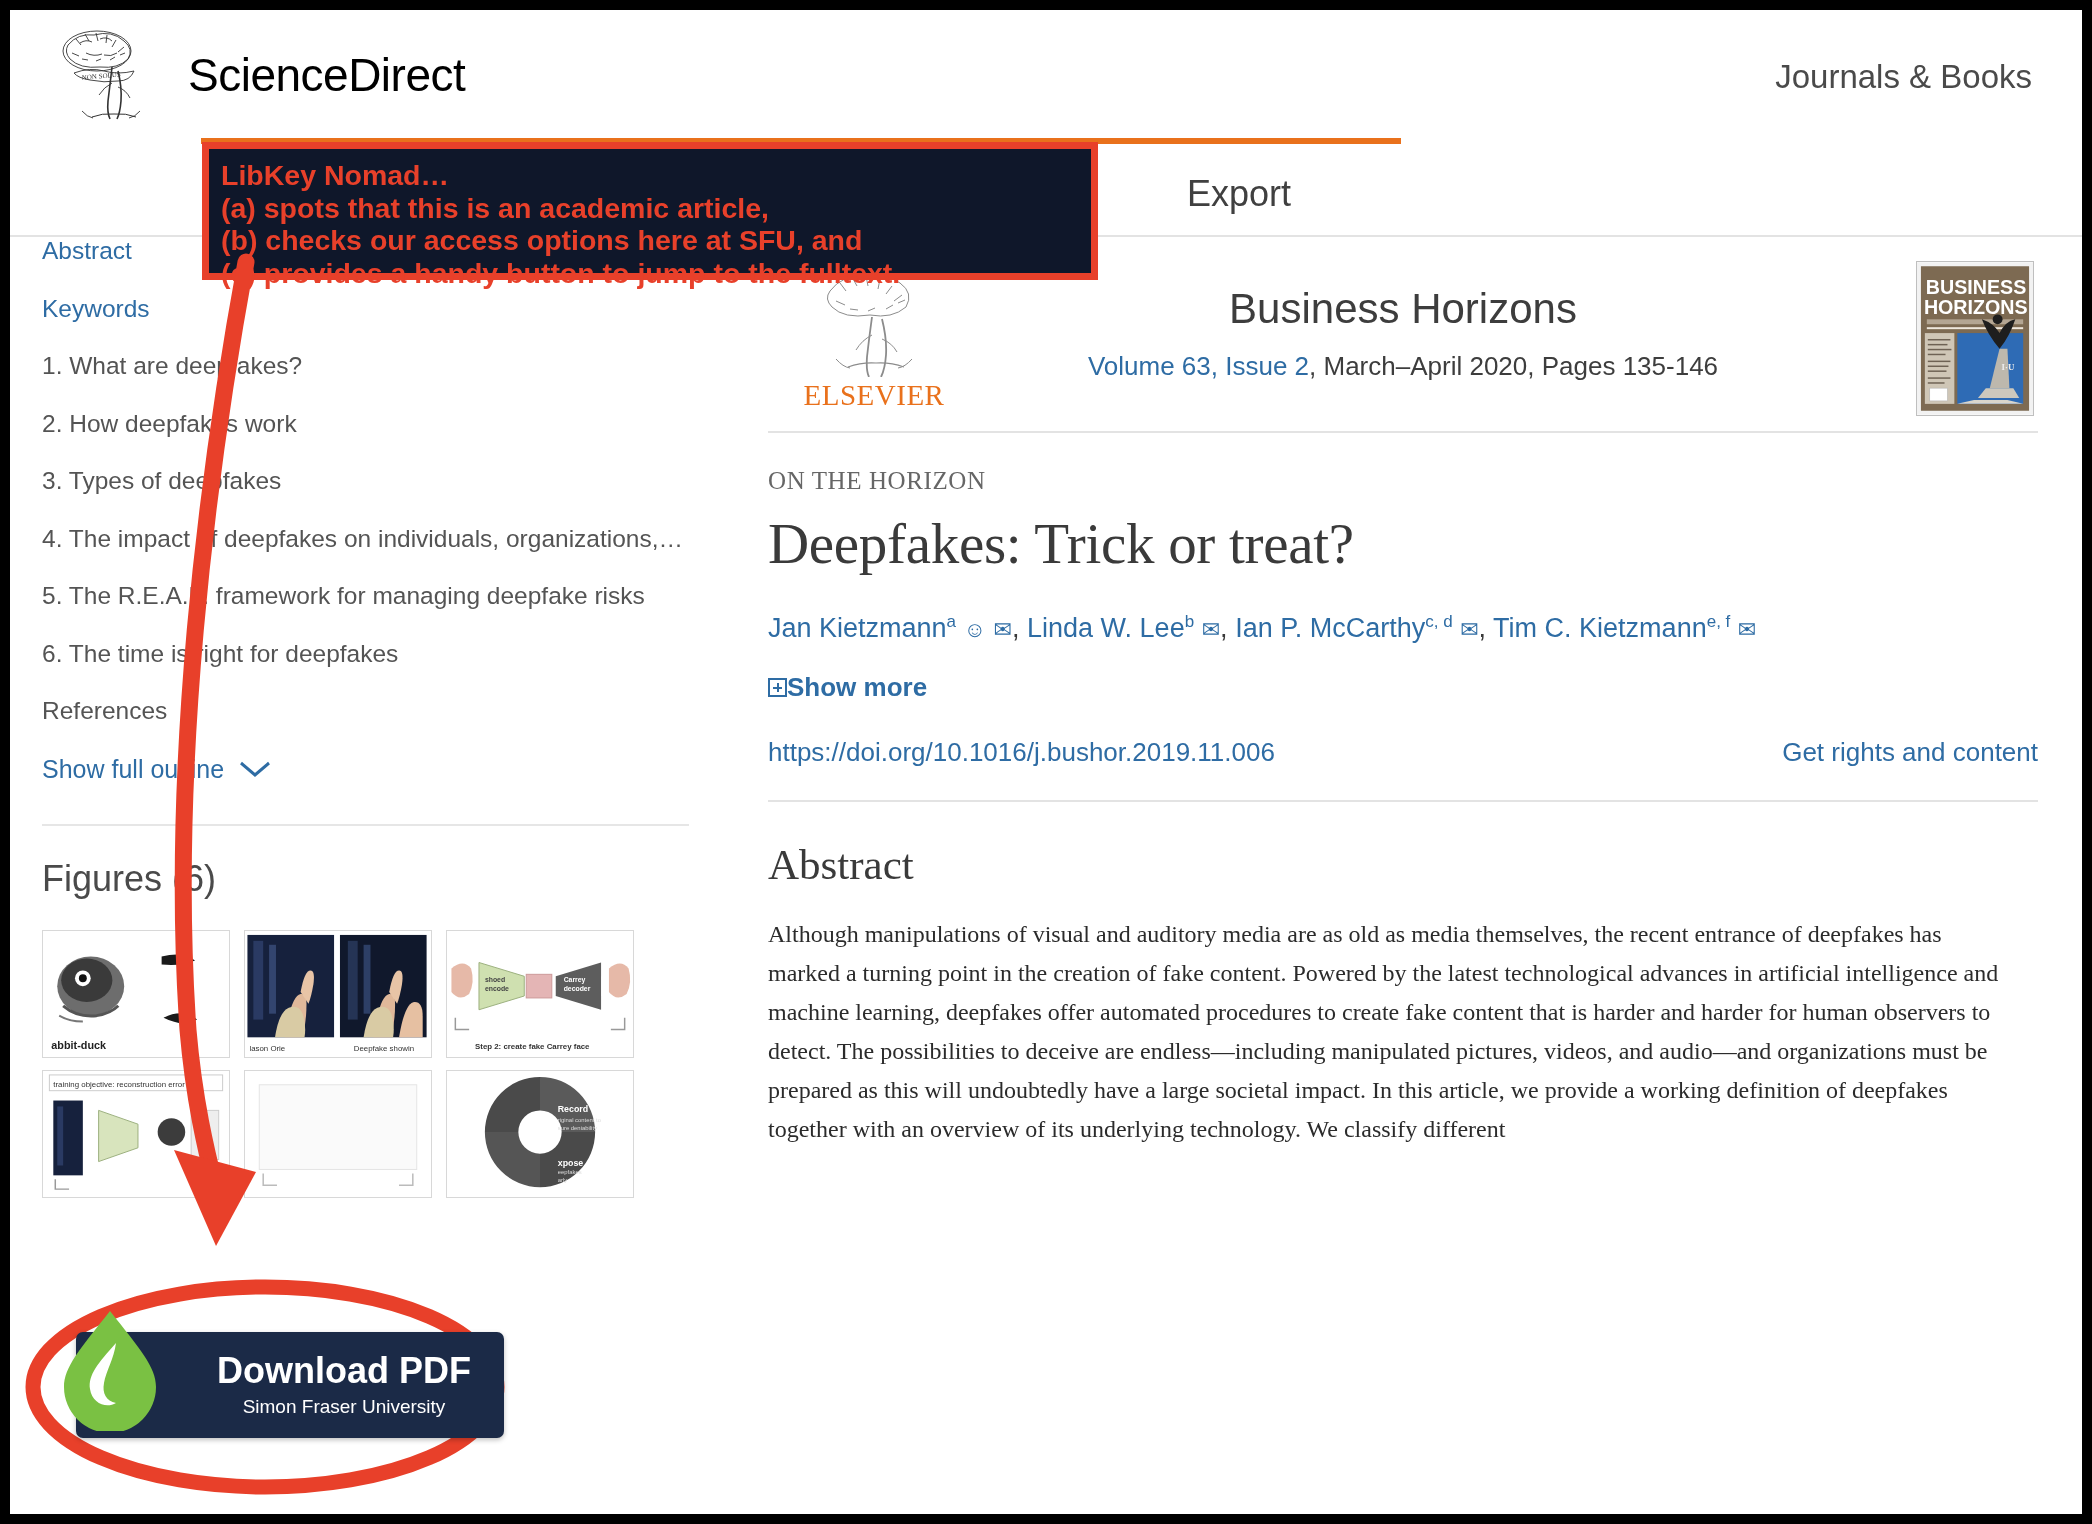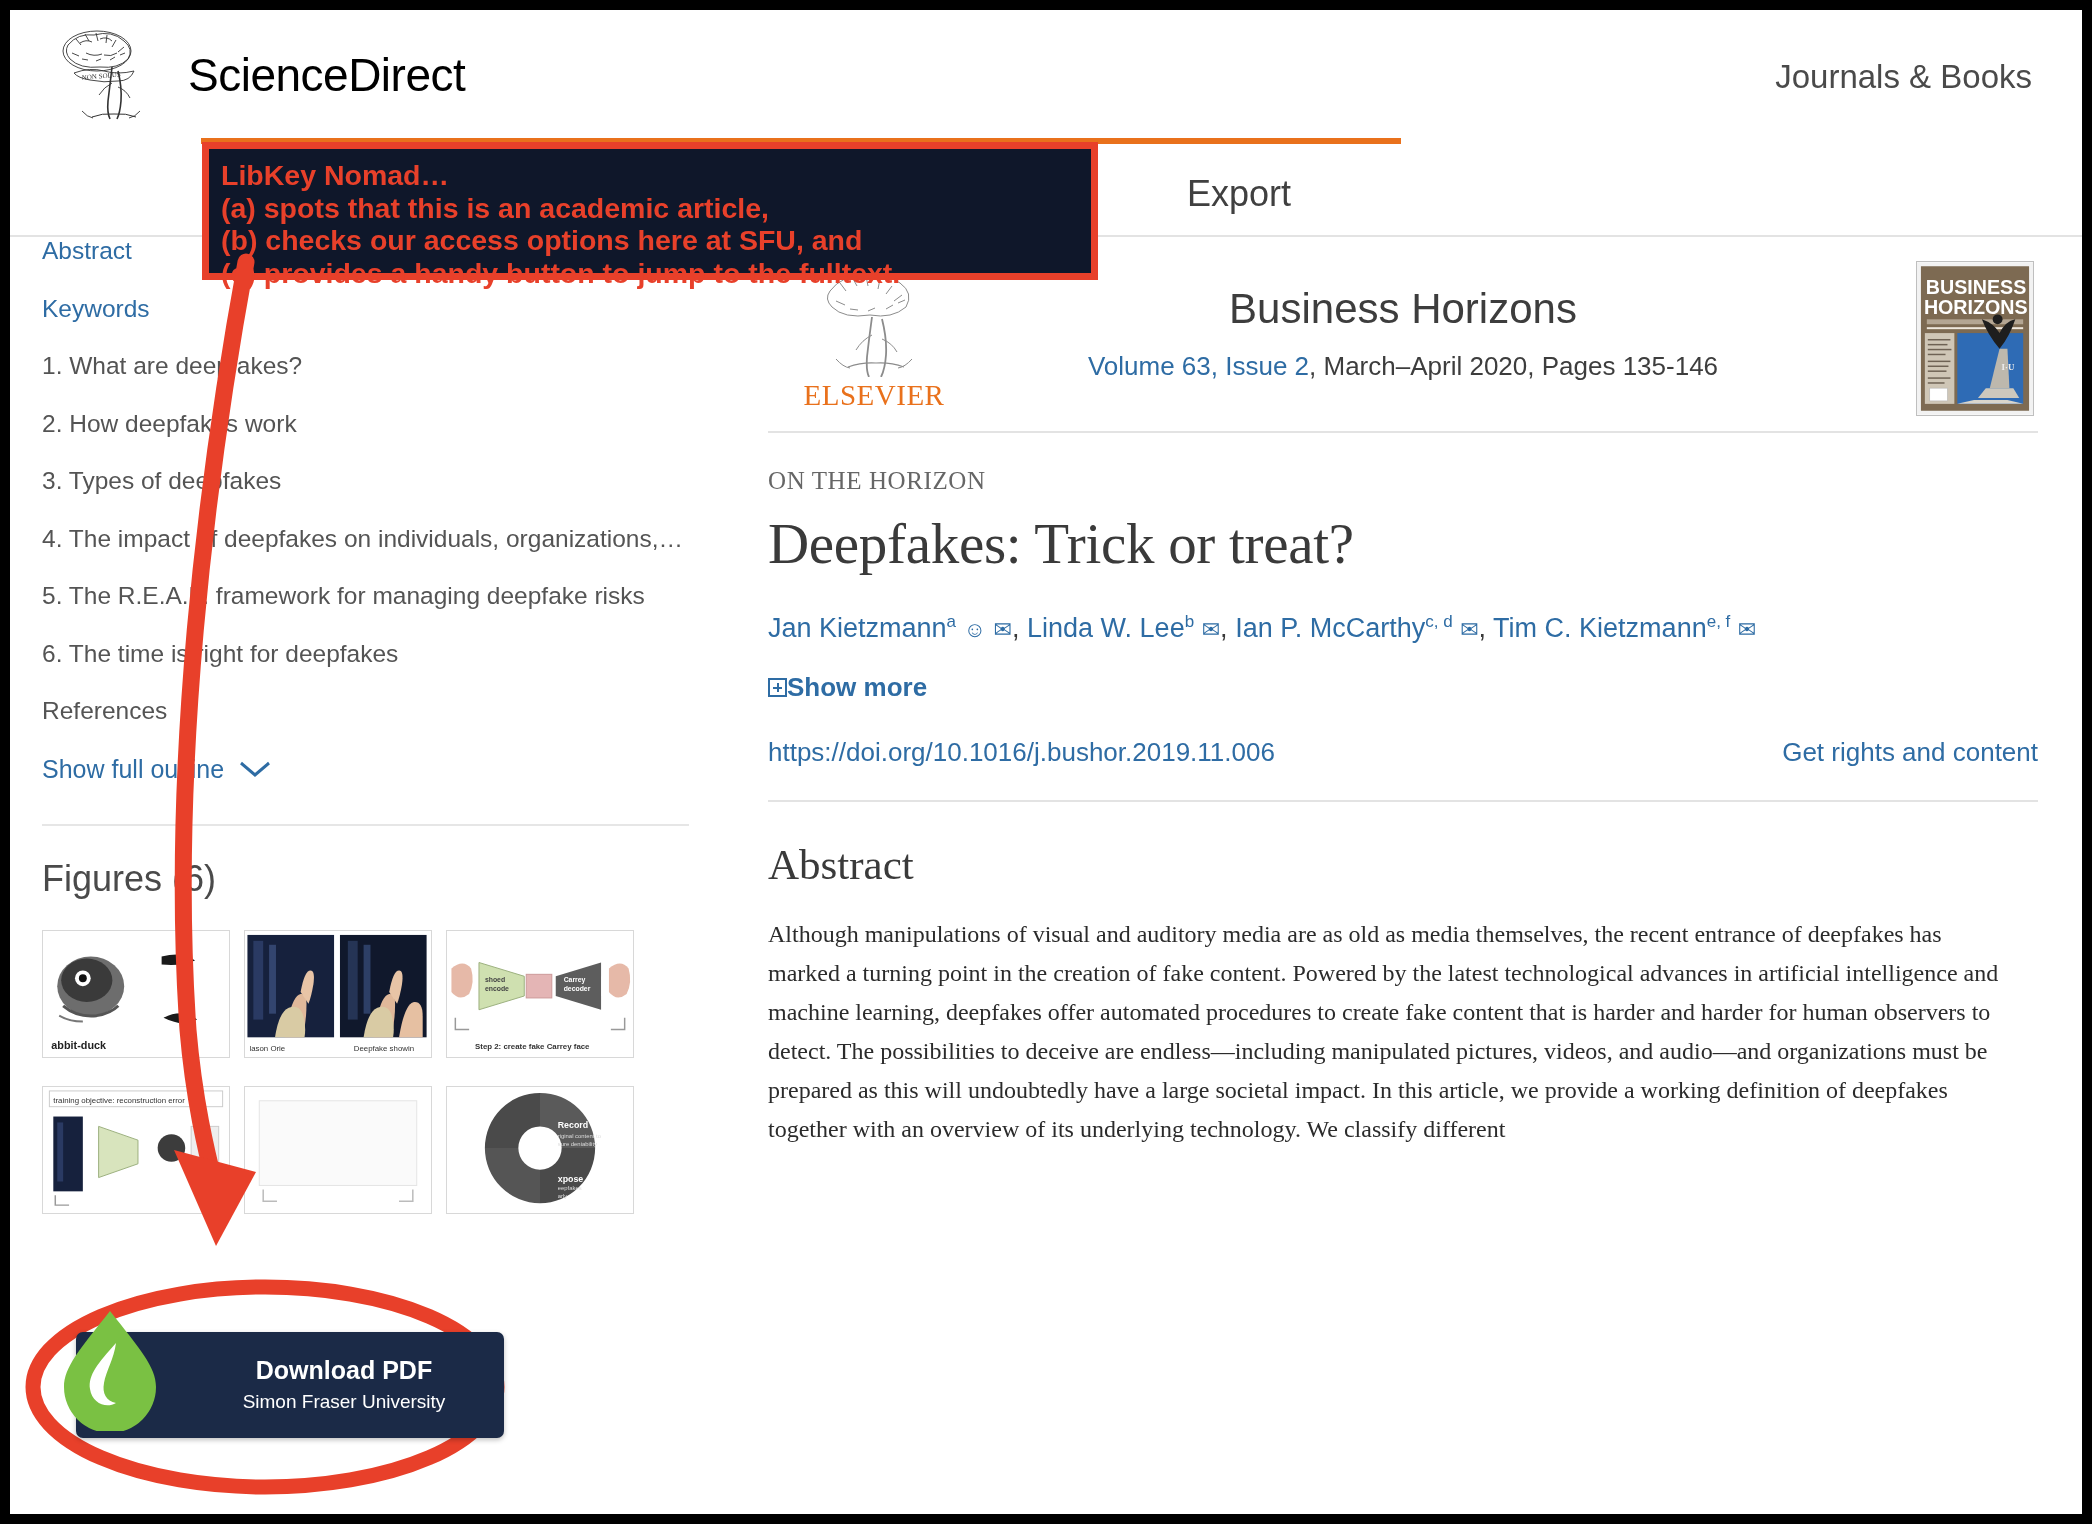--- a/index.html
+++ b/index.html
@@ -95,21 +95,21 @@
     margin: 40px 0 0 0;
   }
   .figures-title {
     font-size: 36px; color: #4a4a4a;
     margin-top: 32px; margin-bottom: 30px;
     font-weight: 400;
   }
   .fig-grid {
     display: grid;
     grid-template-columns: repeat(3, 188px);
-    gap: 28px 14px;
+    gap: 12px 14px;
   }
   .fig-thumb {
     width: 188px; height: 128px;
     border: 1px solid #d8d8d8;
     background: #fff;
     overflow: hidden;
     position: relative;
     cursor: pointer;
   }
   .fig-thumb svg { display:block; width:100%; height:100%; }
@@ -260,21 +260,21 @@
     position: absolute;
     left: -22px; top: -27px;
     width: 112px; height: 126px;
   }
   .libkey-text {
     margin-left: 118px;
     text-align: center;
     width: 300px;
   }
   .libkey-title {
-    color: #fff; font-size: 25px; font-weight: bold;
+    color: #fff; font-size: 36px; font-weight: bold;
     line-height: 1.05;
   }
   .libkey-sub {
     color: #fff; font-size: 19px; font-weight: normal;
     margin-top: 7px;
   }
 </style>
 </head>
 <body>
 

